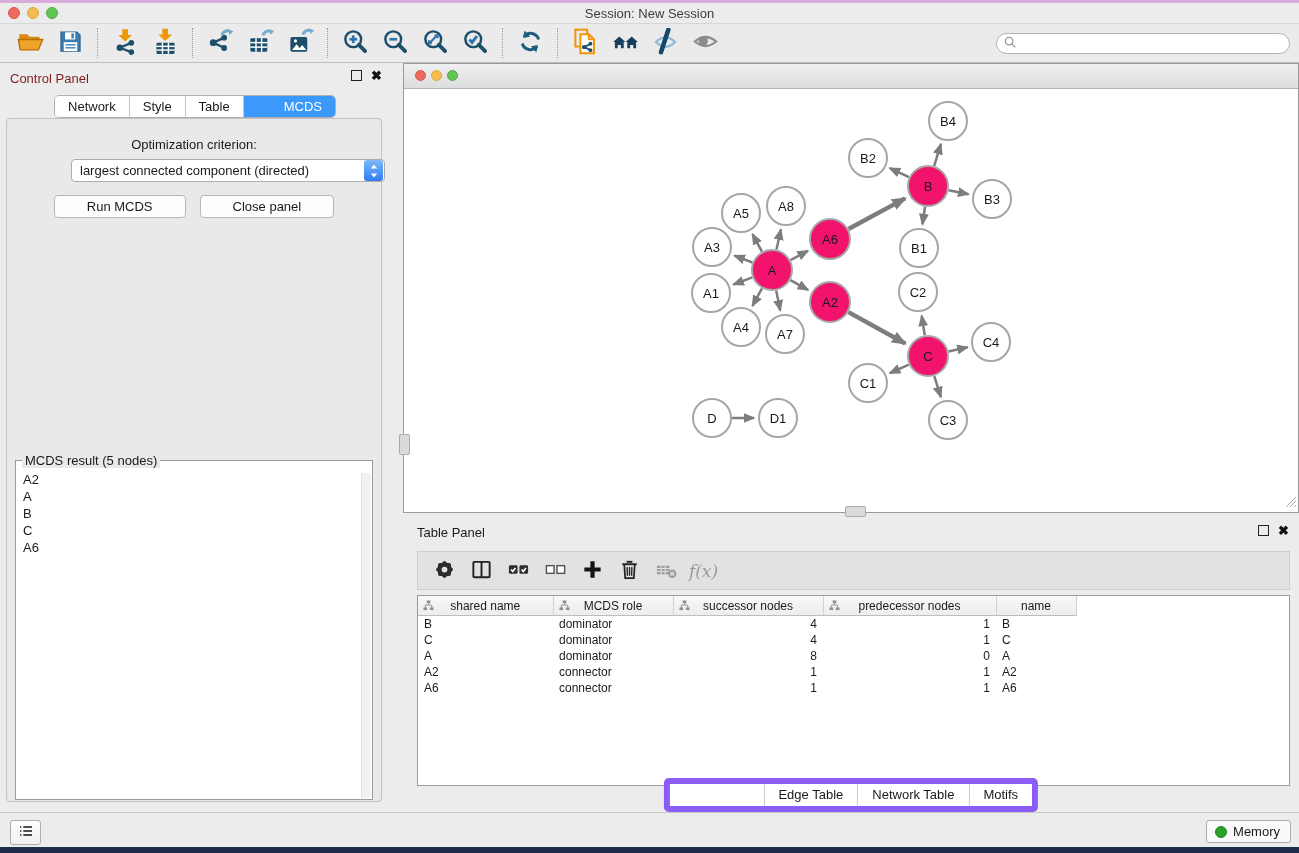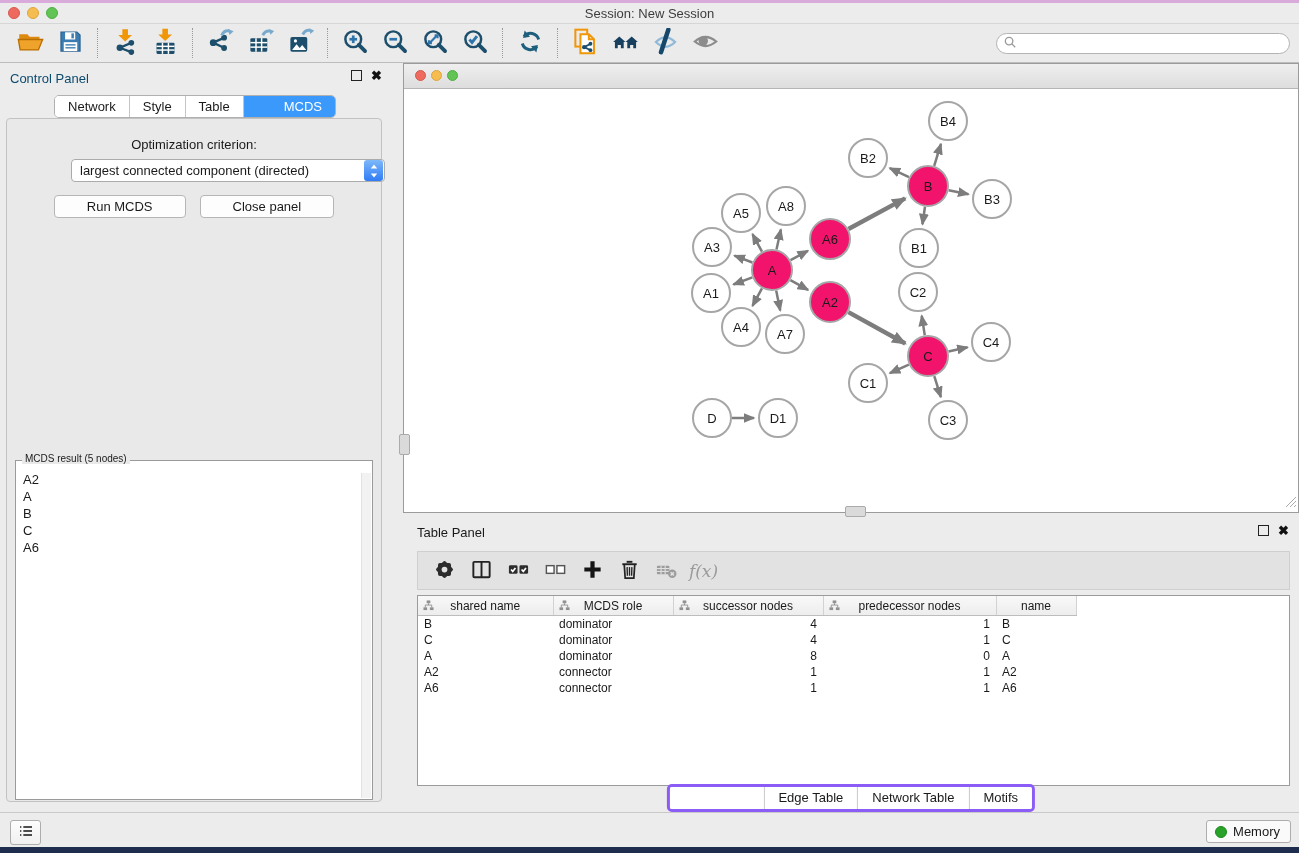--- a/index.html
+++ b/index.html
@@ -19,37 +19,37 @@
   
   .toolbar{position:absolute;left:0;top:24px;width:100%;height:39px;background:#ebebeb;border-bottom:1px solid #bdbdbd;display:flex;align-items:center;padding-left:10px;box-sizing:border-box;}
   .tbtn{width:40px;height:34px;border:none;background:transparent;display:flex;align-items:center;justify-content:center;padding:0;cursor:default;}
   .tbtn svg{width:27px;height:27px;}
   .tsep{width:0;height:30px;border-left:1px dotted #9a9a9a;margin:0 7px;}
   .searchbox{position:absolute;right:9px;top:9px;width:294px;height:21px;border:1px solid #b3b3b3;border-radius:11px;background:#fff;display:flex;align-items:center;padding-left:6px;box-sizing:border-box;}
   .searchbox input{border:none;outline:none;background:transparent;flex:1;font-size:12px;font-family:"Liberation Sans",sans-serif;height:16px;}
 
   
   .control-panel{position:absolute;left:0;top:64px;width:390px;height:746px;}
-  .cp-title{position:absolute;left:10px;top:7px;color:#0c4a6e;}
+  .cp-title{position:absolute;left:10px;top:7px;color:#7f1d1d;}
   .win-btns{position:absolute;right:8px;top:6px;display:flex;gap:9px;align-items:center;}
   .float-ic{width:9px;height:9px;border:1.6px solid #222;display:inline-block;}
   .close-ic{font-weight:bold;font-size:13px;color:#111;line-height:11px;}
   .cp-tabs{position:absolute;left:50%;transform:translateX(-50%);top:31px;display:flex;border:1px solid #b0b0b0;border-radius:5px;background:#fff;overflow:hidden;}
   .cp-tabs .seg{padding:3px 13px;border-right:1px solid #c4c4c4;background:#fff;}
   .cp-tabs .seg:last-child{border-right:none;padding-left:40px;}
   .seg.active{background:#3b99fc;color:#fff;}
   .cp-box{position:absolute;left:6px;right:8px;top:54px;bottom:8px;background:#e9e9e9;border:1px solid #c2c2c2;border-radius:4px;}
   .opt-label{position:absolute;left:0;right:0;top:18px;text-align:center;}
   .dropdown{position:absolute;left:36px;top:40px;width:314px;height:23px;background:#fff;border:1px solid #ababab;border-radius:4px;display:flex;align-items:center;box-sizing:border-box;margin-left:28px;}
   .dropdown .dd-text{flex:1;padding-left:8px;white-space:nowrap;overflow:hidden;}
   .stepper{width:19px;height:21px;background:linear-gradient(#7db8f9,#2f7cf6);border-radius:3px;margin-right:1px;display:flex;align-items:center;justify-content:center;}
   .btn-row{position:absolute;left:0;right:0;top:76px;display:flex;justify-content:center;gap:14px;}
   .pushbtn{height:23px;padding:0 32px;background:#fdfdfd;border:1px solid #b6b6b6;border-radius:4px;font-size:13px;font-family:"Liberation Sans",sans-serif;color:#1a1a1a;}
   .result-box{position:absolute;left:8px;right:8px;top:341px;height:338px;border:1px solid #9a9a9a;background:#fff;}
-  .result-legend{position:absolute;left:6px;top:-8px;background:#e9e9e9;padding:0 3px;font-size:10px;}
+  .result-legend{position:absolute;left:6px;top:-8px;background:#e9e9e9;padding:0 3px;font-size:13px;}
   .result-list{position:absolute;left:0;top:10px;right:12px;bottom:2px;overflow:hidden;}
   .result-item{padding:1px 0 1px 7px;line-height:15px;}
   .scroll-track{position:absolute;right:1px;top:12px;bottom:1px;width:9px;background:#f2f2f2;border-left:1px solid #e2e2e2;}
 
   
   .network-window{position:absolute;left:403px;top:63px;width:896px;height:450px;border:1px solid #9b9b9b;background:#fff;box-sizing:border-box;}
   .nw-titlebar{position:absolute;left:0;top:0;right:0;height:24px;background:linear-gradient(#efefef,#dddddd);border-bottom:1px solid #b5b5b5;}
   .nw-lights{position:absolute;left:11px;top:6px;display:flex;gap:5px;}
   .nw-lights .light{width:11px;height:11px;}
   .nw-title{position:absolute;left:0;right:0;top:4px;text-align:center;color:#333;}
@@ -67,21 +67,21 @@
   .tp-toolbar .tbtn svg{width:23px;height:23px;}
   .fx{font-family:"DejaVu Serif",serif;font-style:italic;font-size:17px;color:#9a9a9a;}
   .tp-table{position:absolute;left:14px;right:9px;top:75px;bottom:26px;background:#fff;border:1px solid #9b9b9b;overflow:hidden;}
   table.grid{border-collapse:collapse;table-layout:fixed;width:100%;font-size:12px;}
   table.grid th{height:19px;background:linear-gradient(#f8f8f8,#ededed);border-bottom:1px solid #bdbdbd;border-right:1px solid #d2d2d2;font-weight:normal;position:relative;text-align:center;padding:0 2px;}
   table.grid th .hicon{position:absolute;left:5px;top:4px;}
   table.grid th.filler{background:#fff;border:none;}
   table.grid td{height:16px;padding:0 6px;white-space:nowrap;overflow:hidden;}
   td.c2,td.c3{text-align:right;padding-right:10px;}
   td.c4{padding-left:9px;}
-  .tp-tabs{position:absolute;left:50%;transform:translateX(-50%);bottom:0;display:flex;border:3px solid #8b5cf6;border-radius:5px;background:#fff;overflow:hidden;height:22px;}
+  .tp-tabs{position:absolute;left:50%;transform:translateX(-50%);bottom:0;display:flex;border:6px solid #8b5cf6;border-radius:5px;background:#fff;overflow:hidden;height:22px;}
   .tp-tabs .seg{padding:3px 14px;border-right:1px solid #c4c4c4;background:#fff;white-space:nowrap;}
   .tp-tabs .seg:last-child{border-right:none;}
 
   
   .statusbar{position:absolute;left:0;top:812px;width:100%;height:35px;background:#ececec;border-top:1px solid #c9c9c9;box-sizing:border-box;padding-left:33px;}
   .list-btn{position:absolute;left:10px;top:7px;width:29px;height:23px;border:1px solid #adadad;border-radius:3px;background:linear-gradient(#fdfdfd,#f0f0f0);display:flex;align-items:center;justify-content:center;}
   .list-btn svg{width:16px;height:16px;}
   .memory-btn{position:absolute;right:8px;top:7px;height:23px;border:1px solid #adadad;border-radius:3px;background:#fafafa;display:flex;align-items:center;gap:6px;padding:0 10px 0 8px;box-sizing:border-box;}
   .mem-dot{width:12px;height:12px;border-radius:50%;background:#28a228;border:1px solid #1d8a1d;box-sizing:border-box;}
   .bottom-strip{position:absolute;left:0;top:847px;width:100%;height:6px;background:#1e2c4d;}

